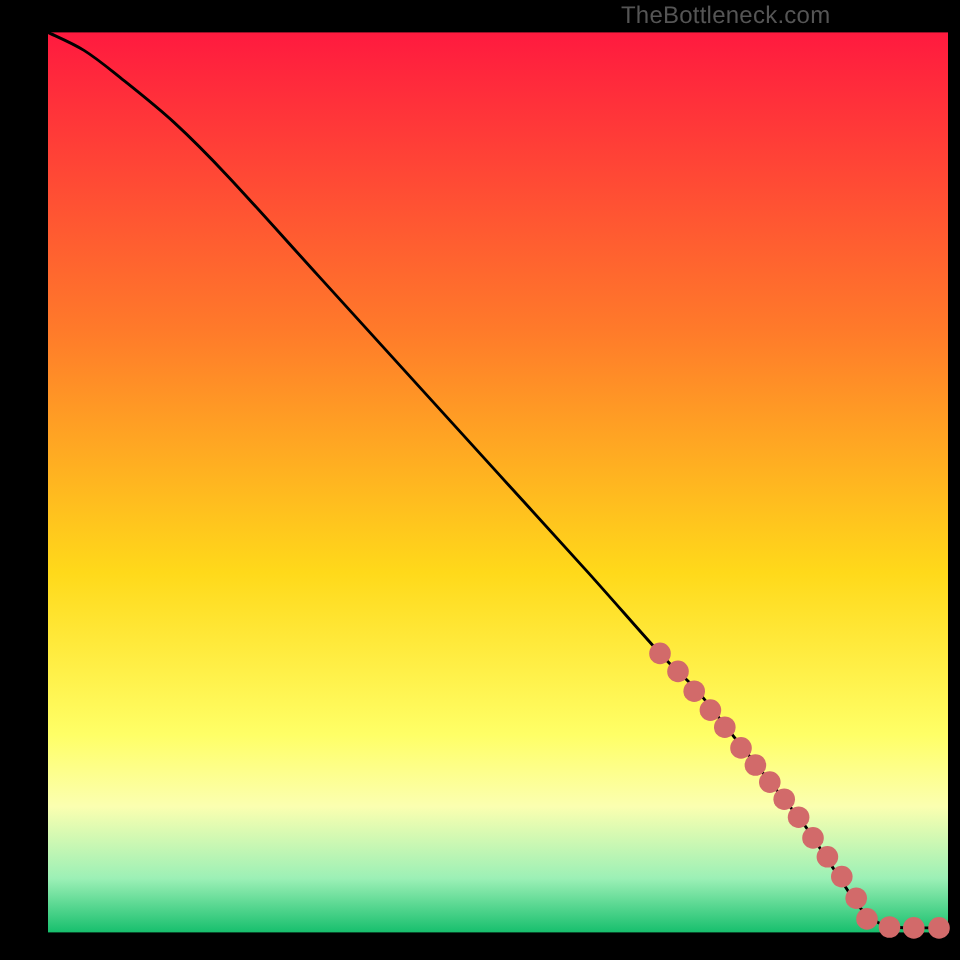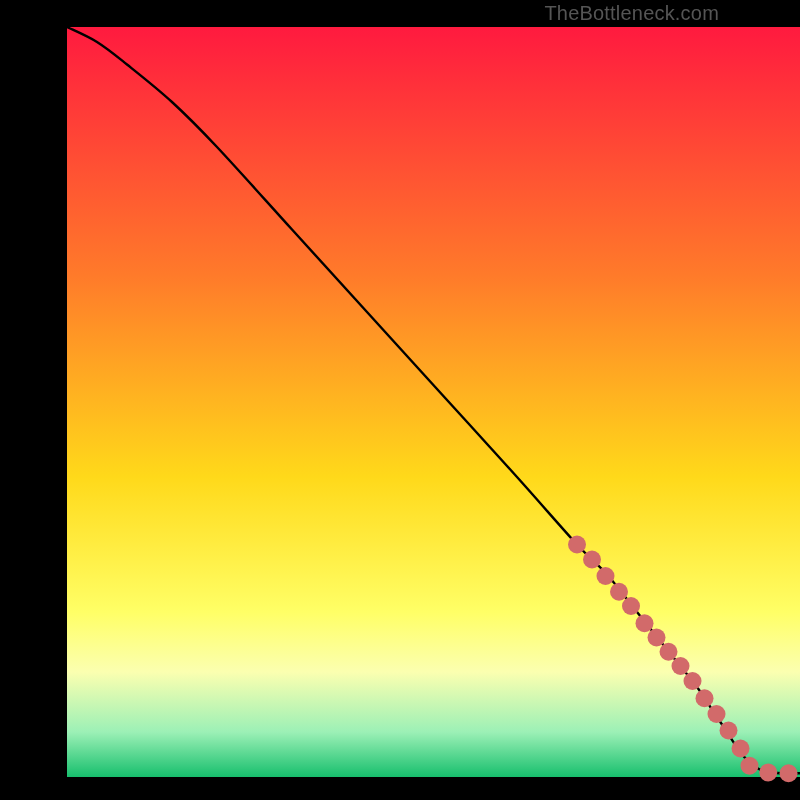--- a/index.html
+++ b/index.html
@@ -7,21 +7,20 @@
     padding: 0;
     width: 800px;
     height: 800px;
     background: #000;
     overflow: hidden;
   }
   .stage {
     position: relative;
     width: 700px;
     height: 800px;
-    margin-left: 27px;
   }
   .watermark {
     position: absolute;
     top: 2px;
     right: 8px;
     font-family: Arial, Helvetica, sans-serif;
     font-size: 20px;
     font-weight: 500;
     color: #555555;
     letter-spacing: 0.2px;

